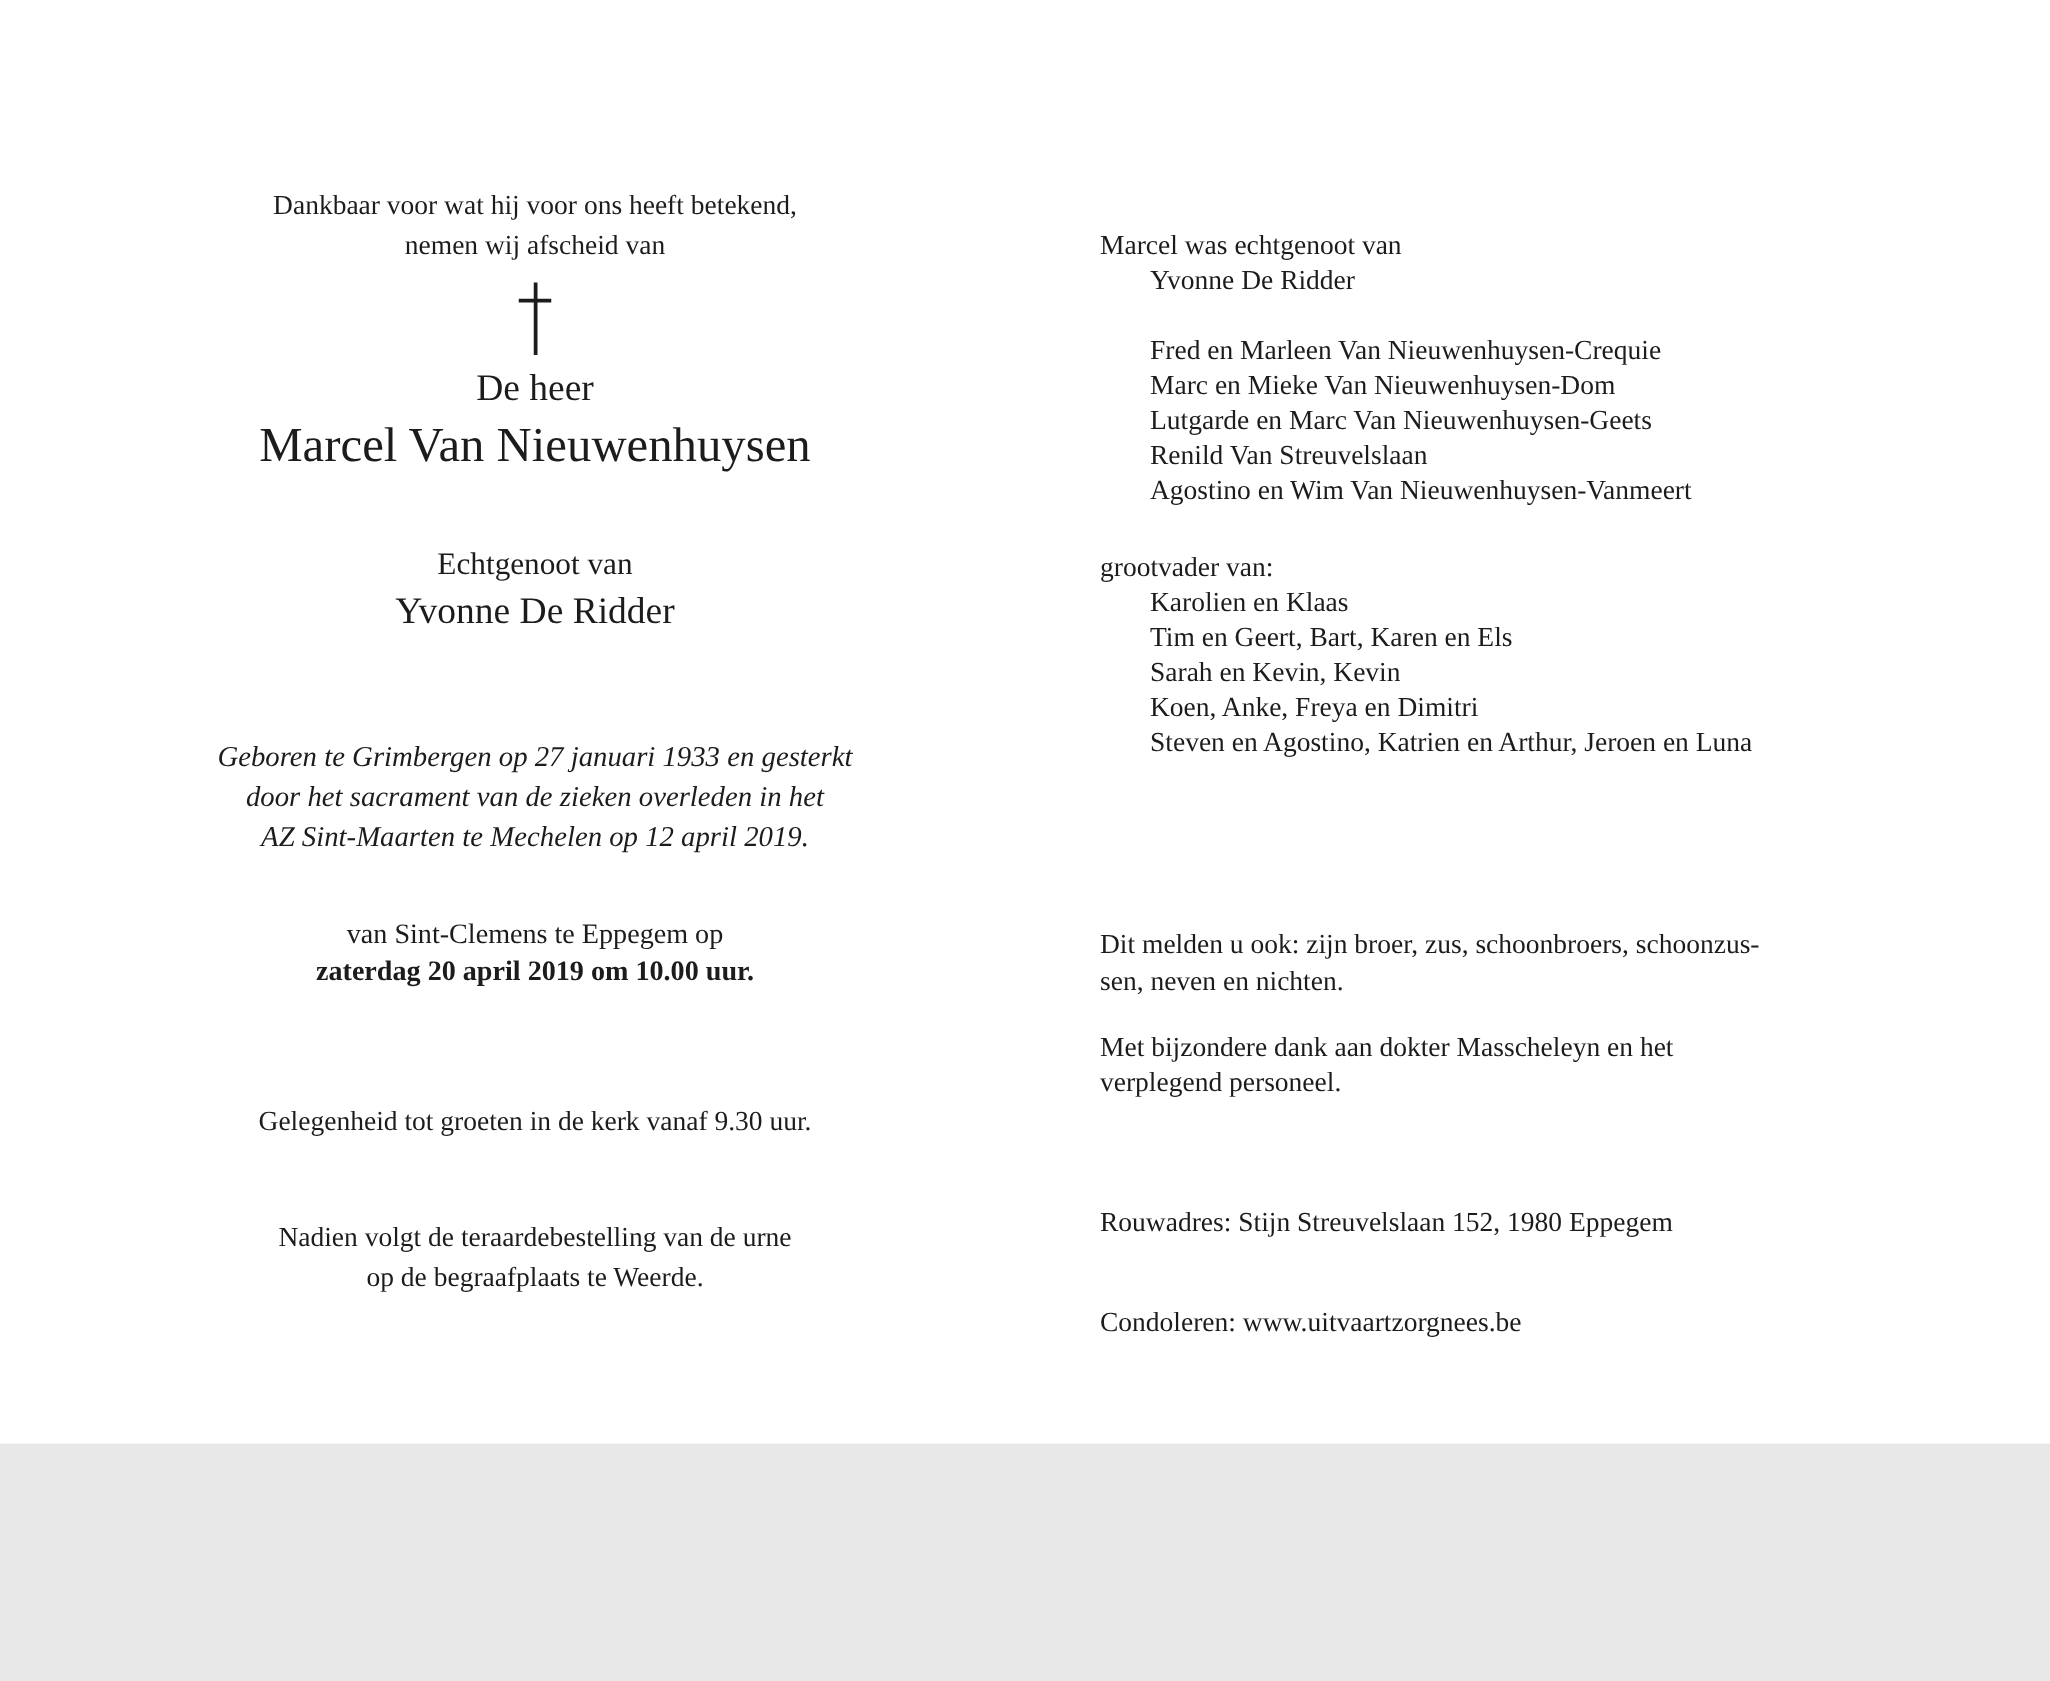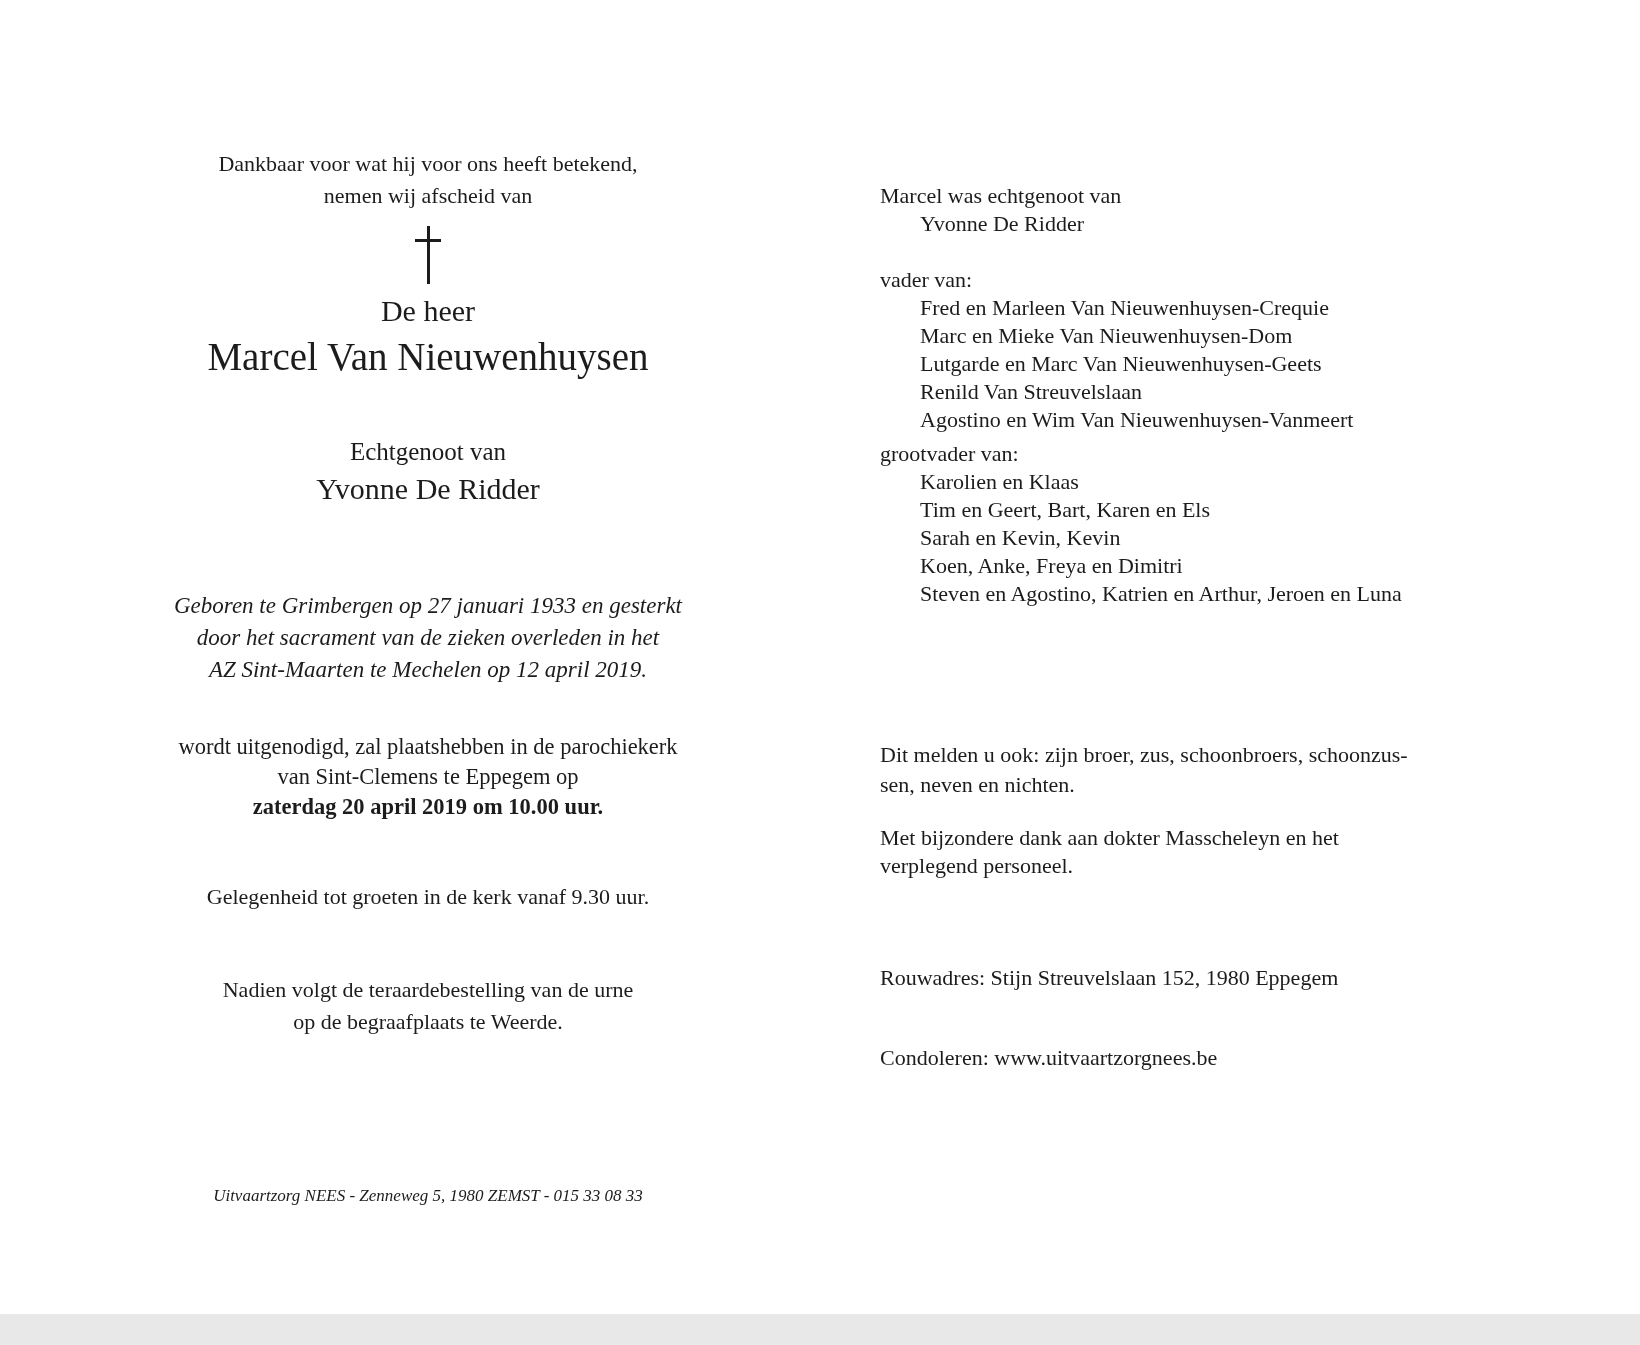--- a/index.html
+++ b/index.html
@@ -1,19 +1,19 @@
 <!DOCTYPE html>
 <html><head>
 <meta charset="utf-8">
 <style>
   html, body { margin: 0; padding: 0; background: #e8e8e8; }
   .page {
     position: relative;
     width: 1640px;
-    height: 1314px;
+    height: 1155px;
     margin: 0 auto;
     background: #ffffff;
     font-family: "Liberation Serif", "DejaVu Serif", serif;
     color: #1c1c1c;
     overflow: hidden;
   }
   .lc {
     position: absolute;
     left: 138px;
     width: 580px;
@@ -98,41 +98,39 @@
 
   <div class="lc spouse-name">Yvonne De Ridder</div>
 
   <div class="lc life-dates">
     <div>Geboren te Grimbergen op 27 januari 1933 en gesterkt</div>
     <div>door het sacrament van de zieken overleden in het</div>
     <div>AZ Sint-Maarten te Mechelen op 12 april 2019.</div>
   </div>
 
   <div class="lc service">
-    <div>wordt uitgenodigd, zal plaatshebben in de parochiekerk</div>
     <div>van Sint-Clemens te Eppegem op</div>
     <div class="bold-line">zaterdag 20 april 2019 om 10.00 uur.</div>
   </div>
 
   <div class="lc greeting">Gelegenheid tot groeten in de kerk vanaf 9.30 uur.</div>
 
   <div class="lc burial">
     <div>Nadien volgt de teraardebestelling van de urne</div>
     <div>op de begraafplaats te Weerde.</div>
   </div>
 
   <div class="lc footer">Uitvaartzorg NEES - Zenneweg 5, 1980 ZEMST - 015 33 08 33</div>
 
   <div class="rc rc-block r-spouse">
     <div>Marcel was echtgenoot van</div>
     <div class="indent">Yvonne De Ridder</div>
   </div>
 
   <div class="rc rc-block r-vader">
-    <div>vader van:</div>
     <div class="indent">Fred en Marleen Van Nieuwenhuysen-Crequie</div>
     <div class="indent">Marc en Mieke Van Nieuwenhuysen-Dom</div>
     <div class="indent">Lutgarde en Marc Van Nieuwenhuysen-Geets</div>
     <div class="indent">Renild Van Streuvelslaan</div>
     <div class="indent">Agostino en Wim Van Nieuwenhuysen-Vanmeert</div>
   </div>
 
   <div class="rc rc-block r-grootvader">
     <div>grootvader van:</div>
     <div class="indent">Karolien en Klaas</div>

